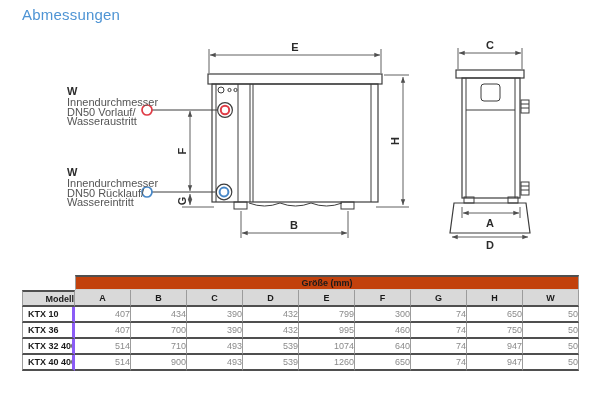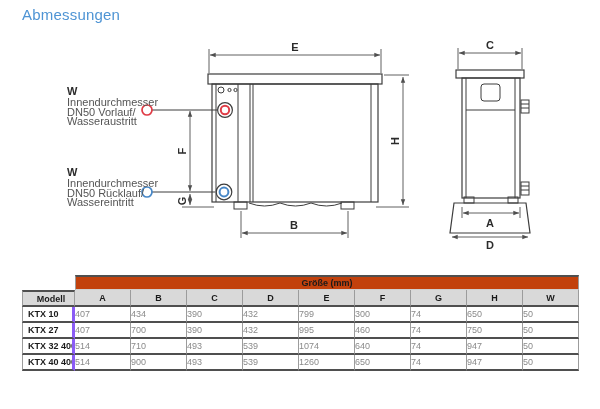--- a/index.html
+++ b/index.html
@@ -23,24 +23,24 @@
   .port-label .ln-txt { font-size:11px; color:#555; line-height:9.5px; }
 
   .dim-table { position:absolute; left:22px; top:275px; width:557px; border-spacing:0; table-layout:fixed; }
   .dim-table td, .dim-table th { overflow:hidden; white-space:nowrap; font-size:9px; }
   .corner-cell { background:#fff; border:none; }
   .band-cell { background:#c2410c; height:15px; text-align:center; font-weight:bold; color:#1a1a1a;
                border-top:2px solid #4f4f4f; border-left:1px solid #9c9c9c; border-right:1px solid #9c9c9c;
                border-bottom:1px solid #cfcfcf; }
   .col-h { background:#d9d9d9; height:17px; text-align:center; font-weight:bold; color:#1a1a1a;
            border-right:1px solid #9c9c9c; border-bottom:2px solid #4f4f4f; }
-  .model-h { text-align:center; padding-left:5px; border-left:1px solid #9c9c9c; border-top:2px solid #4f4f4f;margin-left:48px; }
+  .model-h { text-align:right; padding-left:5px; border-left:1px solid #9c9c9c; border-top:2px solid #4f4f4f;margin-left:48px; }
   .dim-table td.model { height:16px; font-weight:bold; color:#1a1a1a; text-align:left; padding-left:5px;
            border-left:1px solid #9c9c9c; border-right:3px solid #8b5cf6; border-bottom:2px solid #4f4f4f; }
-  .dim-table td.val { height:16px; color:#8a8a8a; text-align:left;
+  .dim-table td.val { height:16px; color:#8a8a8a; text-align:right;
            border-right:1px solid #9c9c9c; border-bottom:2px solid #4f4f4f; }
 </style>
 </head>
 <body>
 
 <div class="page">
 
   <div class="title">Abmessungen</div>
 
   <svg class="diagram-svg" width="600" height="262" viewBox="0 0 600 262">
@@ -191,21 +191,21 @@
           <td class="val">434</td>
           <td class="val">390</td>
           <td class="val">432</td>
           <td class="val">799</td>
           <td class="val">300</td>
           <td class="val">74</td>
           <td class="val">650</td>
           <td class="val">50</td>
         </tr>
         <tr>
-          <td class="model">KTX 27</td>
+          <td class="model">KTX 36</td>
           <td class="val">407</td>
           <td class="val">700</td>
           <td class="val">390</td>
           <td class="val">432</td>
           <td class="val">995</td>
           <td class="val">460</td>
           <td class="val">74</td>
           <td class="val">750</td>
           <td class="val">50</td>
         </tr>

